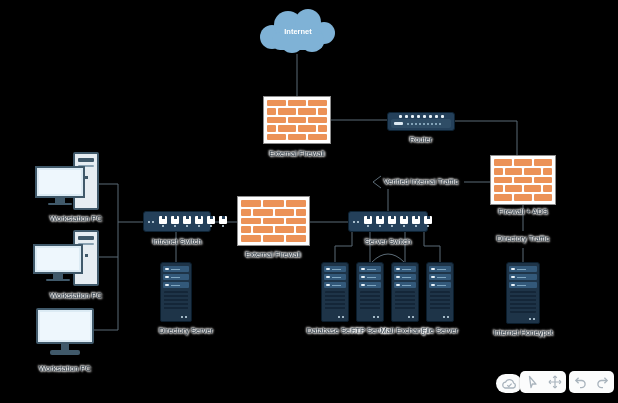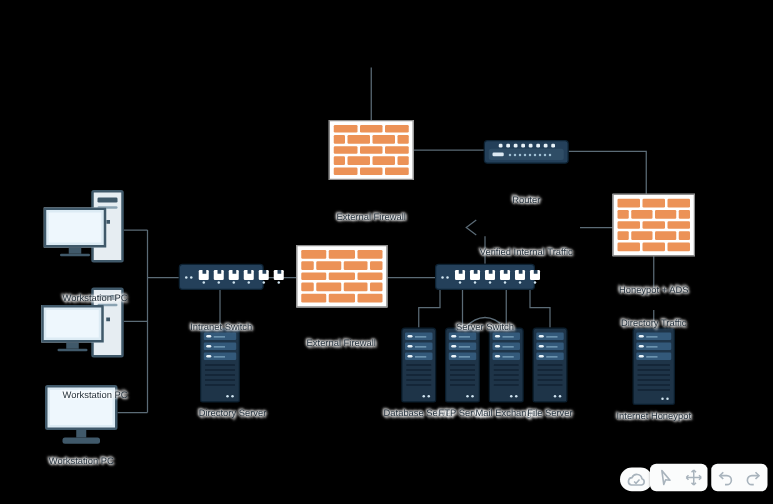--- a/index.html
+++ b/index.html
@@ -4,21 +4,21 @@
 <style>
   html,body{margin:0;padding:0;background:#000;}
   #canvas{position:relative;width:618px;height:403px;background:#000;overflow:hidden;
           font-family:"Liberation Sans",sans-serif;}
   
   #wires{position:absolute;left:0;top:0;z-index:1;}
   
   .node{position:absolute;z-index:2;box-sizing:border-box;}
   .lbl{position:absolute;z-index:3;font-size:7.5px;line-height:1.3;color:#25323d;text-align:center;
        text-shadow:0 0 2px #fff,0 0 2px #fff,0 0 3px #fff,1px 1px 2px #fff,-1px -1px 2px #fff;}
-  .nowrap{white-space:nowrap;margin-top:20px;}
+  .nowrap{white-space:nowrap;}
   
   .cloud-txt{position:absolute;width:100%;top:21px;text-align:center;color:#fff;font-size:7.5px;font-weight:bold;}
   
   .firewall{background:#fff;border:1px solid #8d8d8d;}
   .bricks{display:flex;flex-direction:column;gap:2px;width:100%;height:100%;padding:3px;box-sizing:border-box;}
   .brow{display:flex;gap:2px;flex:1;}
   .brick{background:#ec9257;flex:2;border-radius:1px;}
   .brick.half{flex:1;}
   
   .net-switch{background:#24405a;border:1px solid #0d2233;border-radius:3px;display:flex;
@@ -83,20 +83,34 @@
       <path d="M370,232 V262"></path>
       <path d="M405,232 V262"></path>
       <path d="M424,232 V246 H440 V262"></path>
       <path d="M372,262 Q388,246 404,262"></path>
       <path d="M99,184 H118 M99,257 H118 M94,330 H118"></path>
       <path d="M118,184 V330"></path>
       <path d="M118,222 H143"></path>
     </g>
   </svg>
 
+  <div class="node" style="left:252px;top:6px;width:92px;height:50px;">
+    <svg width="92" height="50">
+      <g fill="#7fb2d6">
+        <circle cx="20" cy="31" r="12"></circle>
+        <circle cx="36" cy="19" r="14"></circle>
+        <circle cx="56" cy="16" r="13"></circle>
+        <circle cx="72" cy="27" r="11"></circle>
+        <circle cx="60" cy="34" r="12"></circle>
+        <circle cx="40" cy="35" r="12"></circle>
+        <rect x="20" y="26" width="52" height="18" rx="8"></rect>
+      </g>
+    </svg>
+    <div class="cloud-txt">Internet</div>
+  </div>
 
   <div class="node firewall" style="left:263px;top:96px;width:68px;height:48px;">
     <div class="bricks">
         <div class="brow">
           <div class="brick"></div>
           <div class="brick"></div>
           <div class="brick"></div>
         </div>
         <div class="brow">
           <div class="brick half"></div>
@@ -174,21 +188,21 @@
           <div class="brick"></div>
           <div class="brick half"></div>
         </div>
         <div class="brow">
           <div class="brick"></div>
           <div class="brick"></div>
           <div class="brick"></div>
         </div>
       </div>
   </div>
-  <div class="lbl nowrap" style="left:473px;top:207px;width:100px;">Honeypot + ADS</div>
+  <div class="lbl nowrap" style="left:473px;top:207px;width:100px;">Firewall + ADS</div>
 
   <div class="lbl nowrap" style="left:377px;top:177px;width:88px;">Verified Internal Traffic</div>
   <div class="lbl nowrap" style="left:473px;top:234px;width:100px;">Directory Traffic</div>
 
   <div class="node server" style="left:506px;top:262px;width:34px;height:62px;">
       <div class="sv-slot">
         <div class="sv-dash"></div>
         <div class="sv-dash2"></div>
       </div>
       <div class="sv-slot">

